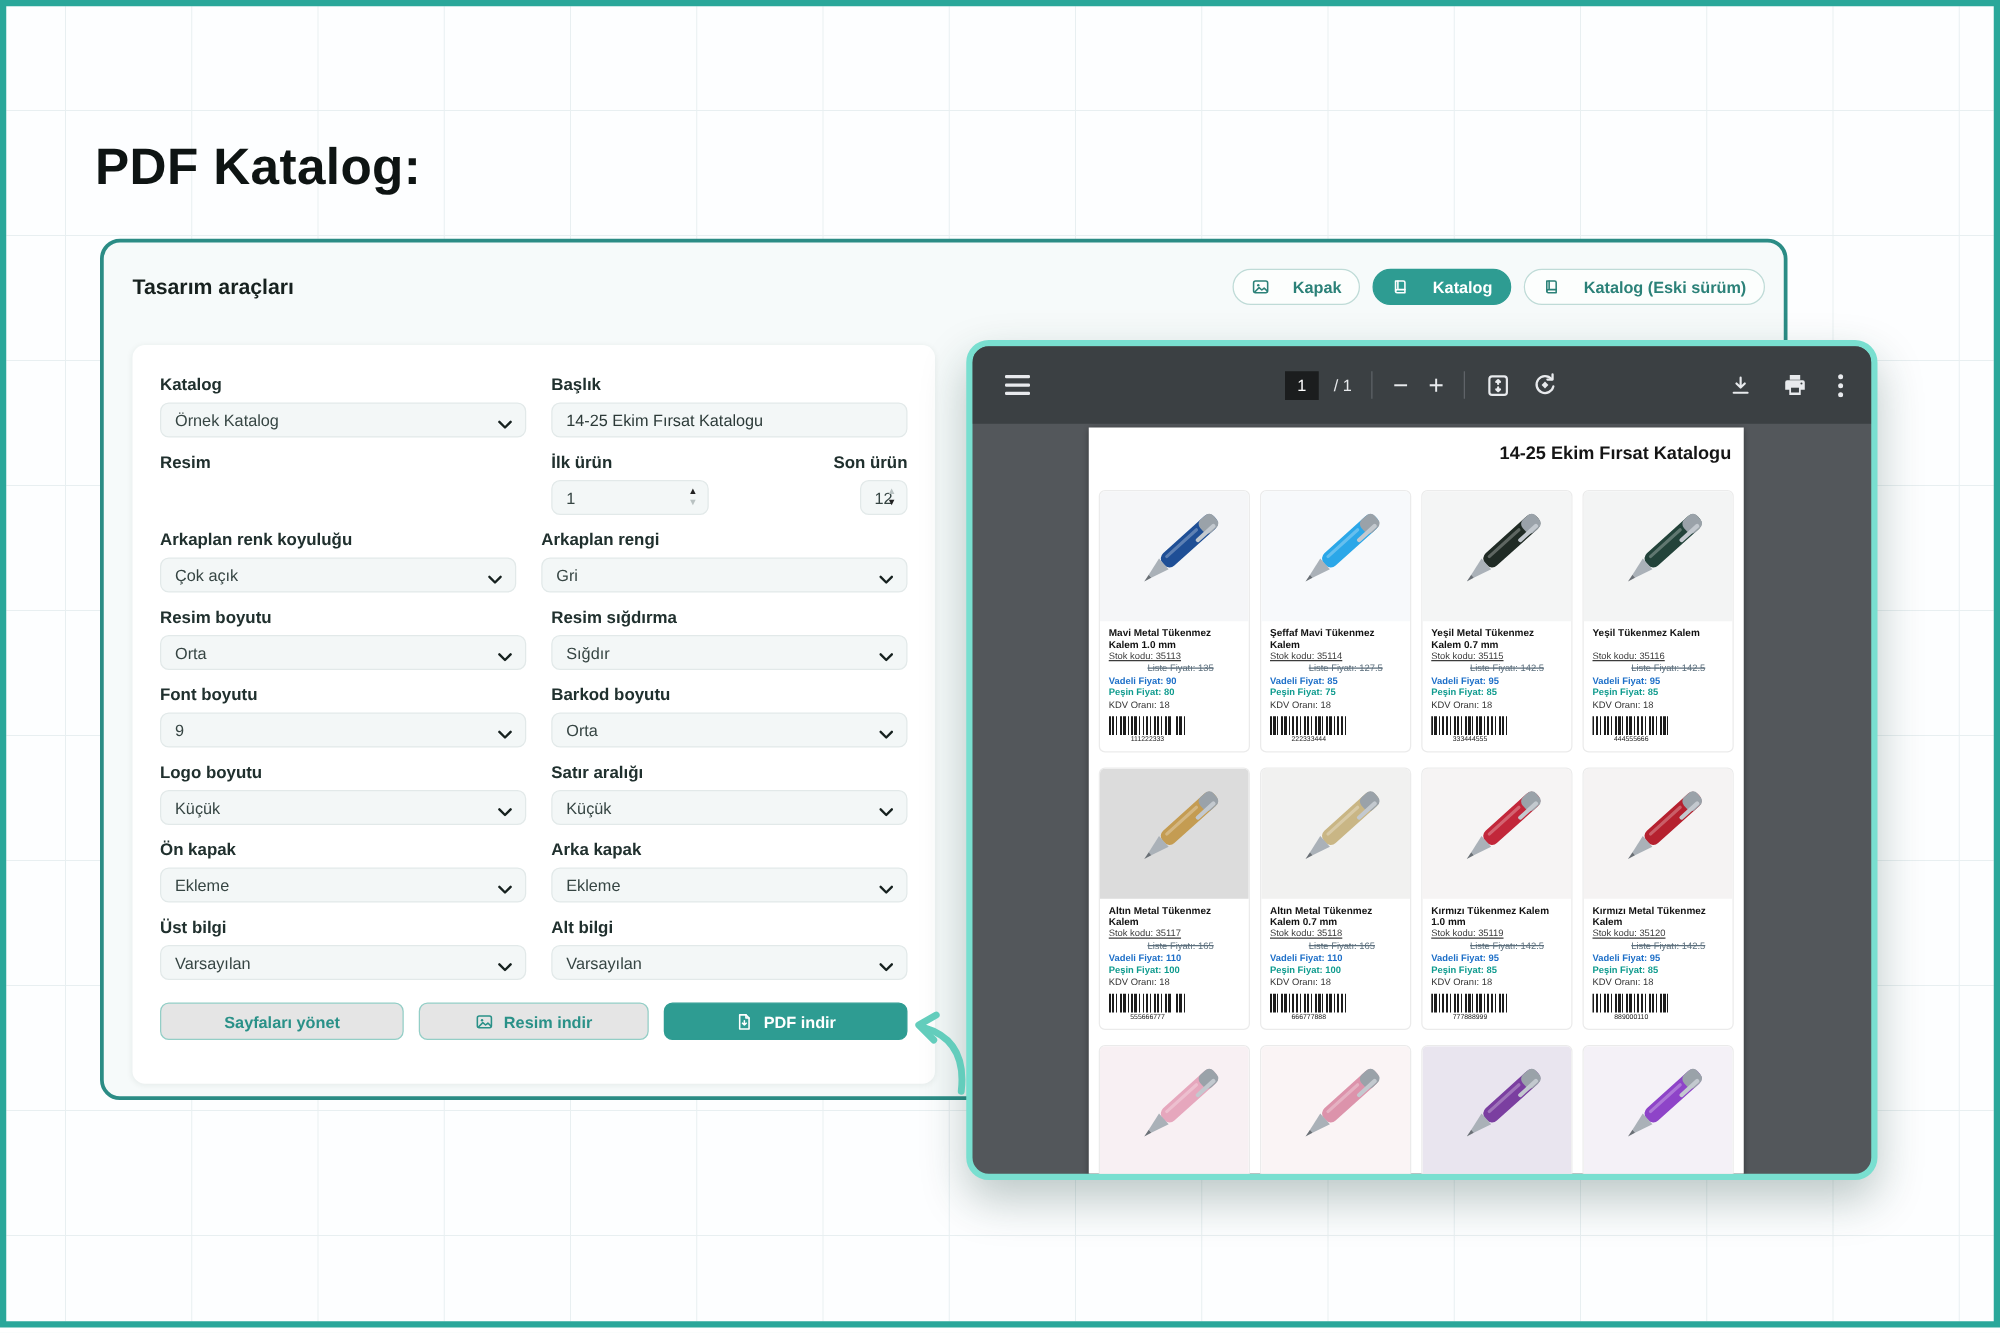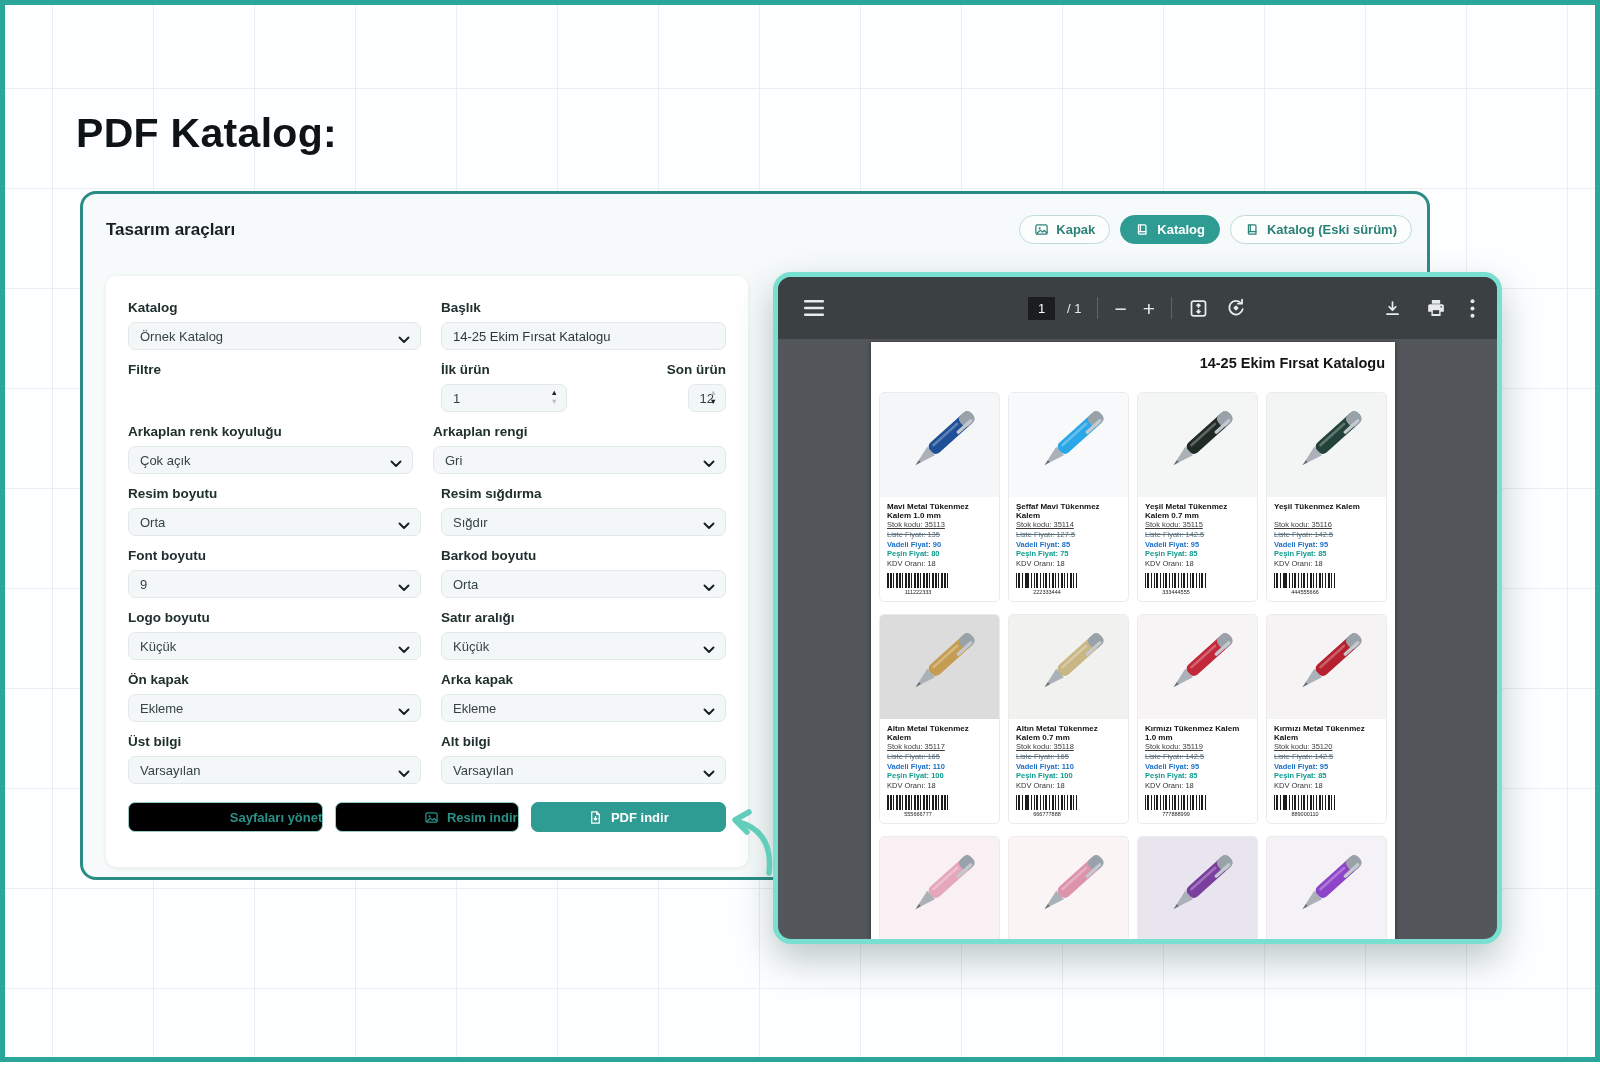--- a/index.html
+++ b/index.html
@@ -15,21 +15,21 @@
     background-size:101px 100px; background-position:47px 83px;
   }
 
   .page-title{ position:absolute; left:71px; top:105px; font-size:41px; font-weight:600; color:#0e1413; letter-spacing:.3px; }
 
   
   .panel{ position:absolute; left:75px; top:186px; width:1350px; height:689px;
     background:#f6fafa; border:3px solid #2b8c85; border-radius:16px; }
   .panel-title{ position:absolute; left:23px; top:26px; font-size:17px; font-weight:700; color:#17211f; }
   .tabs{ position:absolute; right:15px; top:21px; display:flex; gap:10px; }
-  .pill{ height:29px; border-radius:15px; display:flex; align-items:center; gap:7px; padding:0 14px;
+  .pill{ height:29px; border-radius:15px; display:flex; align-items:center; gap:18px; padding:0 14px;
     font-size:13px; font-weight:700; cursor:pointer; white-space:nowrap; }
   .pill.outline{ background:#fcfefd; border:1.5px solid #bfdbd7; color:#2b8178; }
   .pill.active{ background:#2e9c92; border:1.5px solid #2e9c92; color:#fff; }
   .pill svg{ width:15px; height:15px; }
 
   .form-card{ position:absolute; left:23px; top:82px; width:642px; height:591px;
     background:#fff; border-radius:10px; box-shadow:0 1px 5px rgba(20,45,42,.08); padding:24px 22px; }
   .f-row{ display:flex; gap:20px; margin-bottom:12px; }
   .f-cell{ display:flex; flex-direction:column; }
   .f-cell.left{ width:293px; } .f-cell.right{ width:285px; }
@@ -41,21 +41,21 @@
   .ctrl input{ border:none; background:transparent; font:inherit; color:#2c3a38; outline:none; width:100%; }
   .ctrl input::placeholder{ color:#9fadad; }
   .ctrl .mag{ width:13px; height:13px; margin-right:8px; flex:none; }
   .spin{ position:absolute; right:8px; top:4px; display:flex; flex-direction:column; gap:1px; align-items:center; }
   .spin span{ font-size:7.5px; line-height:8px; cursor:pointer; }
   .sp-dark{ color:#222; } .sp-light{ color:#b9c2c2; }
 
   .actions{ display:flex; gap:12px; margin-top:18px; }
   .btn{ height:30px; border-radius:7px; font-size:13px; font-weight:700; display:flex;
     align-items:center; justify-content:center; gap:8px; cursor:pointer; }
-  .btn.outline{ background:#000000; border:1.5px solid #93cec6; color:#2a9188;justify-content:flex-end; }
+  .btn.outline{ background:#e5e5e5; border:1.5px solid #93cec6; color:#2a9188; }
   .btn.filled{ background:#2e9c92; border:1.5px solid #2e9c92; color:#fff; }
   .btn svg{ width:15px; height:15px; }
   .btn.b1{ width:196px; } .btn.b2{ width:184px; } .btn.b3{ width:196px; }
 
   
   .viewer{ position:absolute; left:768px; top:267px; width:729px; height:672px;
     border:5px solid #79dfd0; border-radius:18px; overflow:hidden; background:#53575b;
     box-shadow:0 16px 36px rgba(22,60,54,.28); }
   .vtoolbar{ position:relative; height:62px; background:#3b4043; display:flex; align-items:center; justify-content:center; color:#e8eaed; }
   .vt-left{ position:absolute; left:26px; display:flex; align-items:center; }
@@ -73,21 +73,21 @@
   .pdf-page{ position:absolute; left:93px; top:3px; width:524px; height:660px; background:#fff;
     box-shadow:0 1px 5px rgba(0,0,0,.45); padding:0 8px; }
   .doc-title{ text-align:right; font-size:14.5px; font-weight:700; color:#151515; margin:13px 2px 0 0; }
   .products{ margin-top:21px; display:grid; grid-template-columns:repeat(4,1fr); gap:12px 8px; grid-auto-rows:210px; }
   .pcard{ background:#fff; border:1px solid #ebebeb; border-radius:5px; overflow:hidden; display:flex; flex-direction:column; }
   .p-img{ height:104px; flex:none; display:flex; align-items:center; justify-content:center; }
   .p-img svg{ width:96px; height:96px; }
   .p-body{ padding:5px 7px 0; flex:1; display:flex; flex-direction:column; }
   .p-name{ font-size:8px; font-weight:700; color:#111; line-height:9px; min-height:18px; }
   .p-line{ font-size:7.5px; line-height:9.8px; }
-  .l-stock{ color:#3c3c3c;text-decoration:underline; } .l-list{ color:#5c6f7d; text-decoration:line-through; }
+  .l-stock{ color:#3c3c3c;text-decoration:underline; } .l-list{ color:#5c6f7d; text-decoration:line-through;margin-left:31px; }
   .l-vadeli{ color:#1d6fc8; font-weight:700; } .l-pesin{ color:#0f9b8e; font-weight:700; }
   .l-kdv{ color:#333; }
   .p-bar{ margin:auto 0 6px; }
   .bars{ width:62px; height:15px;
     background:repeating-linear-gradient(90deg,#1c1c1c 0 1.5px,transparent 1.5px 2.5px,#1c1c1c 2.5px 4.5px,transparent 4.5px 6px,#1c1c1c 6px 6.8px,transparent 6.8px 9px); }
   .bar-num{ font-size:5.5px; color:#222; text-align:center; width:62px; margin-top:1px; }
 
   .annot-arrow{ position:absolute; left:722px; top:802px; width:48px; height:72px; }
 </style>
 </head>
@@ -145,21 +145,21 @@
             </div>
             <div class="f-cell right">
               <div class="f-label">Başlık</div>
               <div class="ctrl">
                 <input value="14-25 Ekim Fırsat Katalogu" style="">
               </div>
             </div>
           </div>
           <div class="f-row">
             <div class="f-cell left">
-              <div class="f-label">Filtre</div>
+              <div class="f-label">Resim</div>
             </div>
             <div class="f-pair">
               <div class="f-cell" style="width: 126px;">
                 <div class="f-label">İlk ürün</div>
                 <div class="ctrl">
                   <span>1</span>
                   <span class="spin">
                     <span class="sp-dark">▲</span>
                     <span class="sp-light">▼</span>
                   </span>

